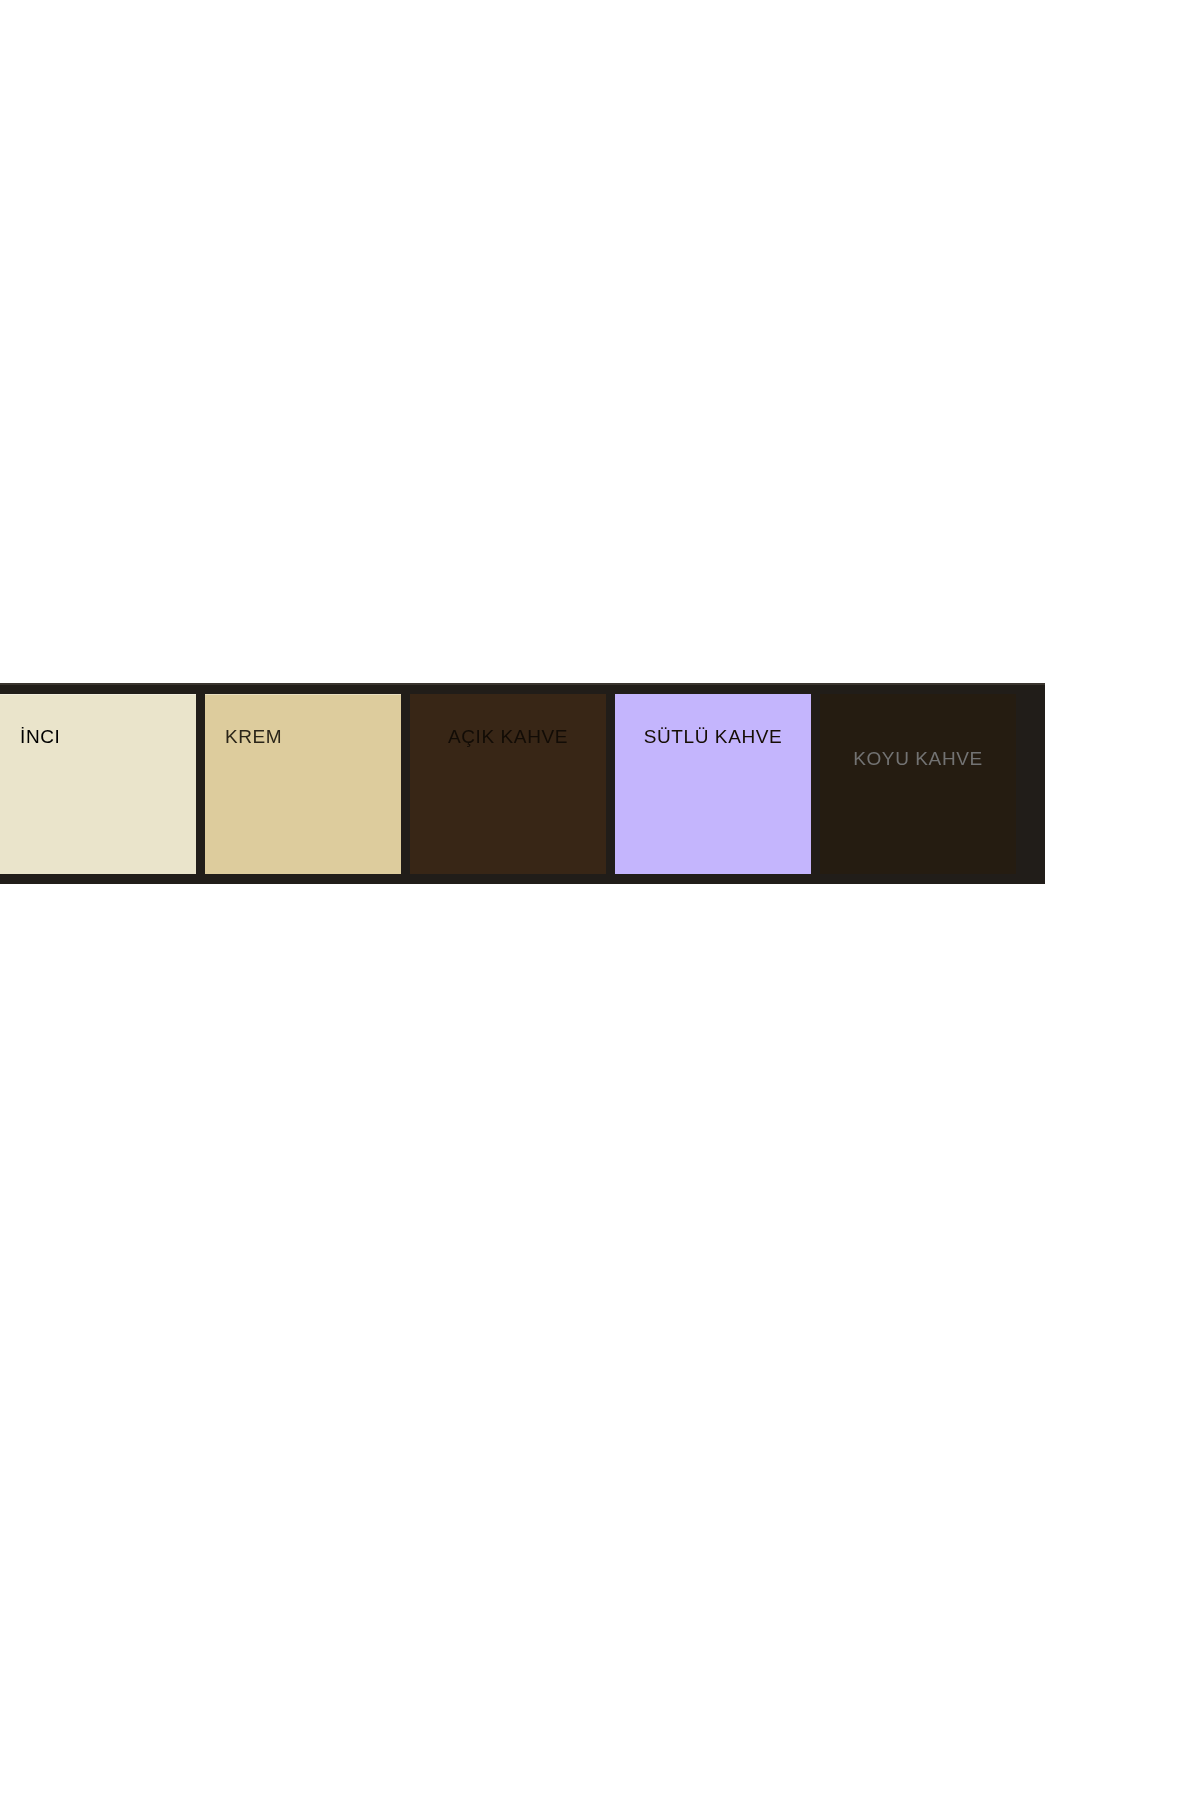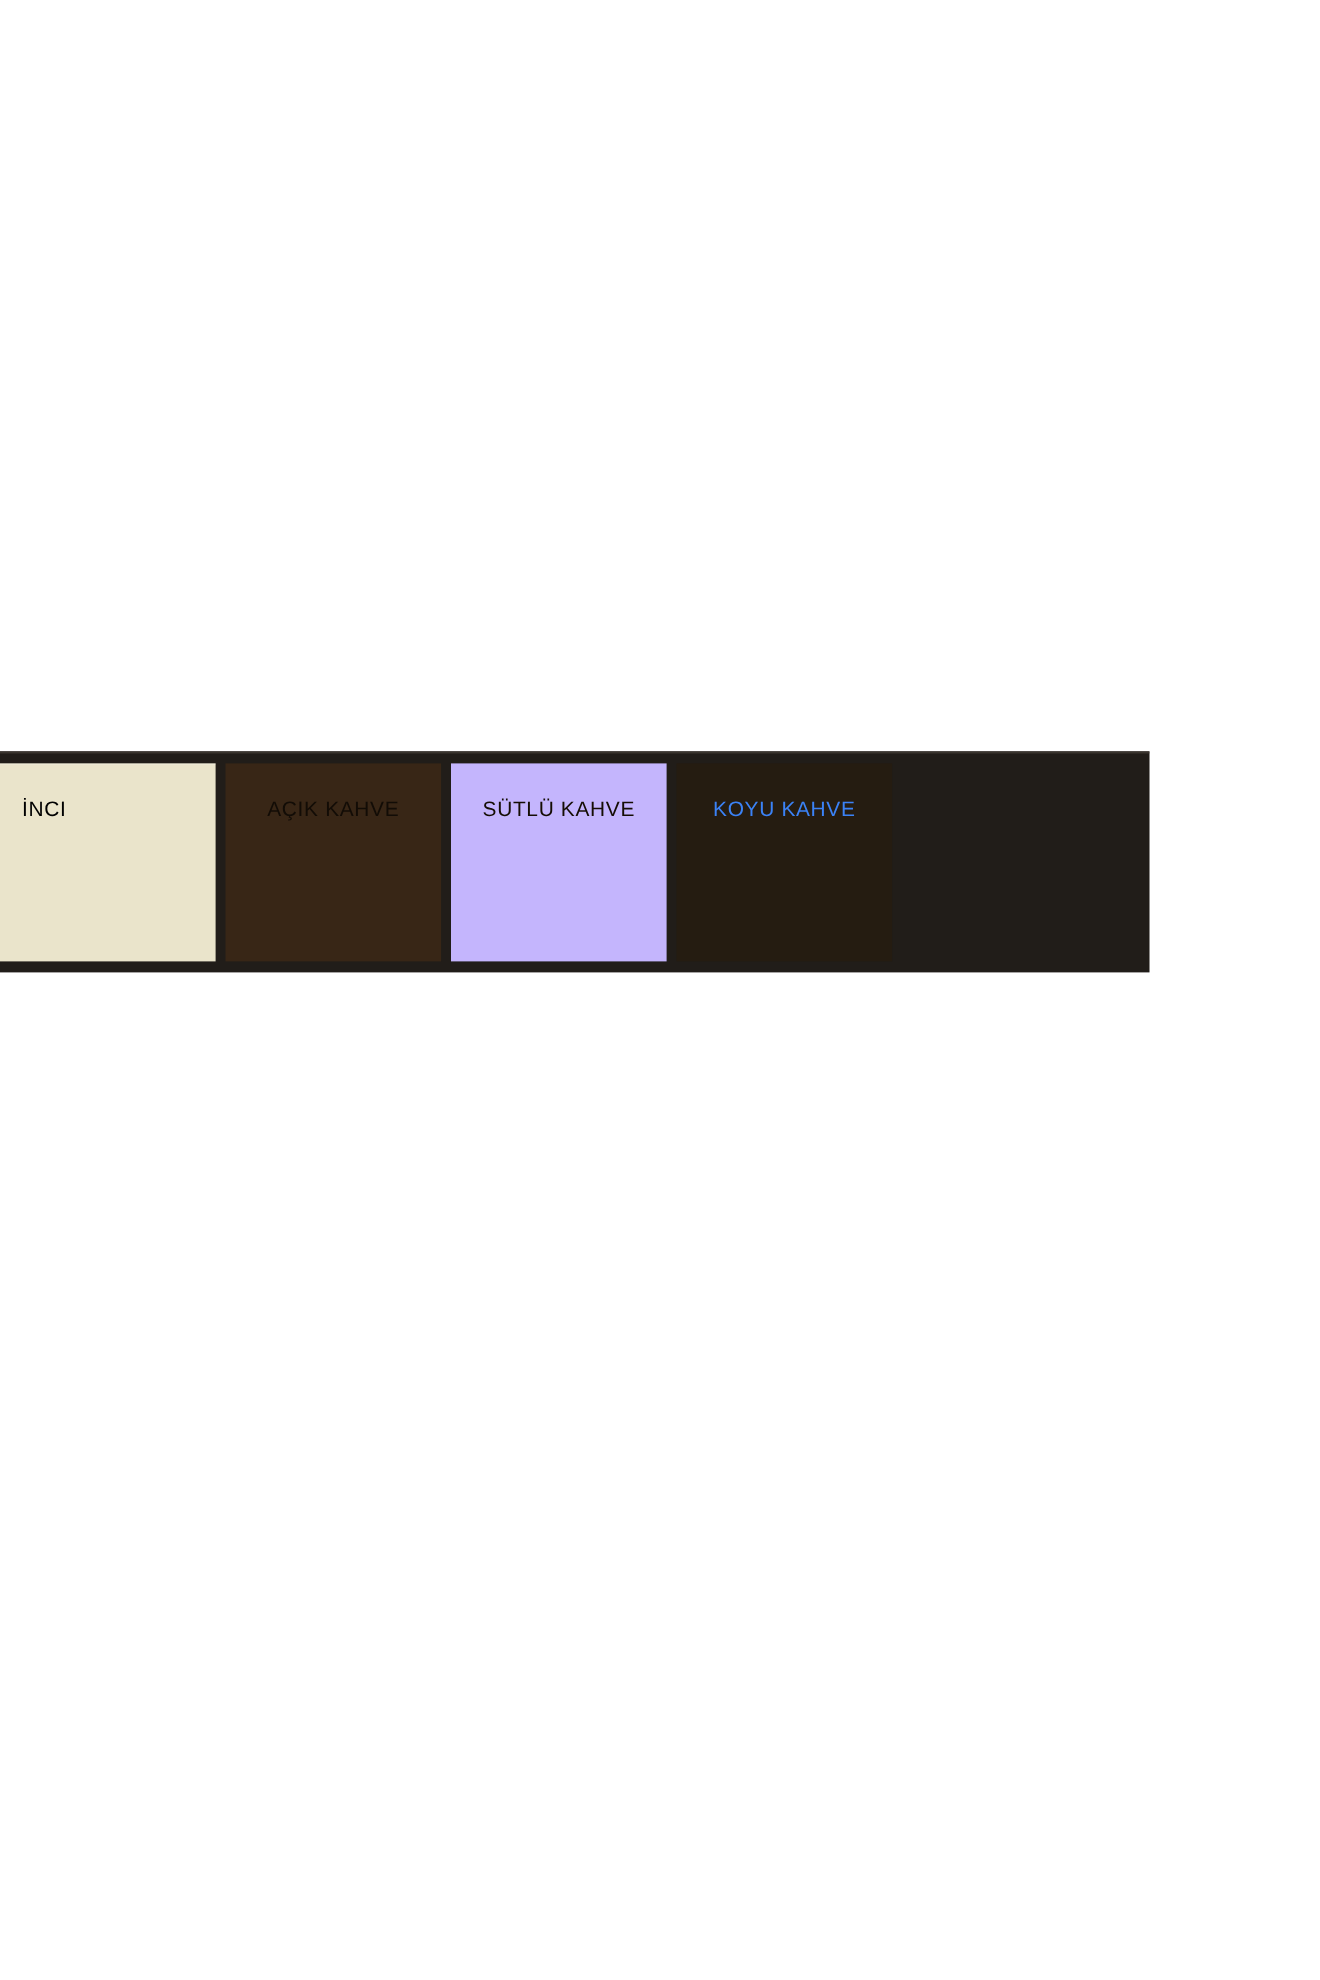--- a/index.html
+++ b/index.html
@@ -92,27 +92,30 @@
 </head>
 <body>
 
 <div id="color-palette-band" style="background: rgb(33, 29, 25);">
   <div id="swatch-row">
 
     <div class="swatch light" style="background: rgb(234, 228, 203);">
       <span class="swatch-label">İNCI</span>
     </div>
 
+    <div class="swatch light" style="background: rgb(221, 204, 157);">
+      <span class="swatch-label" style="color: rgb(42, 37, 25);">KREM</span>
+    </div>
 
     <div class="swatch dark" style="background: rgb(56, 38, 22); padding-left: 12px;">
       <span class="swatch-label" style="color: rgb(18, 12, 6);">AÇIK KAHVE</span>
     </div>
 
     <div class="swatch dark" style="background: #c4b5fd;">
       <span class="swatch-label" style="color: rgb(21, 13, 4);">SÜTLÜ KAHVE</span>
     </div>
 
     <div class="swatch dark" style="background: rgb(37, 28, 17);">
-      <span class="swatch-label" style="color: #3b82f6;">KOYU KAHVE</span>
+      <span class="swatch-label" style="color: #737373; margin-top: 22px;">KOYU KAHVE</span>
     </div>
 
   </div>
 </div>
 
 </body></html>

